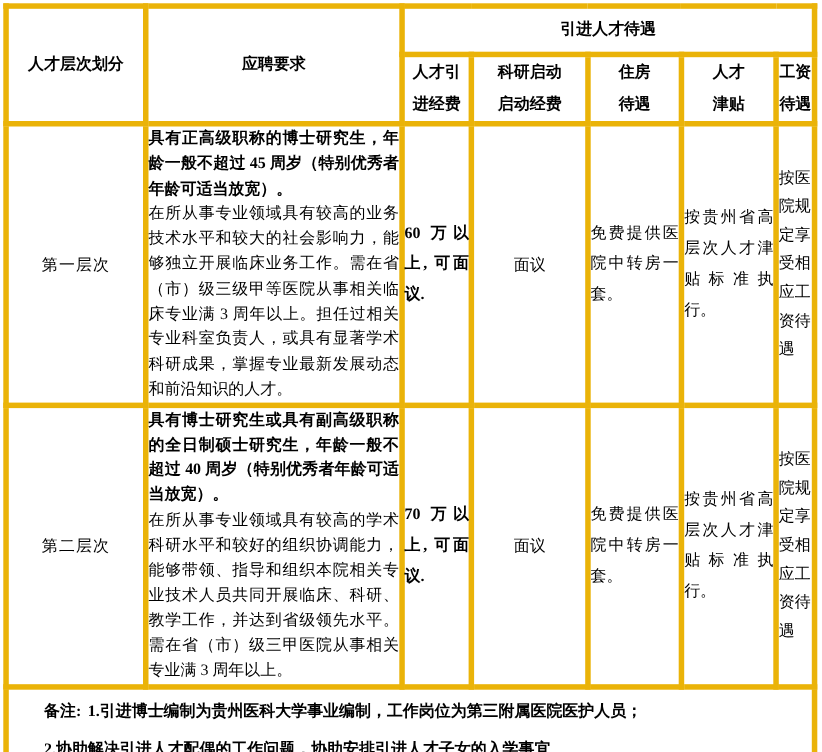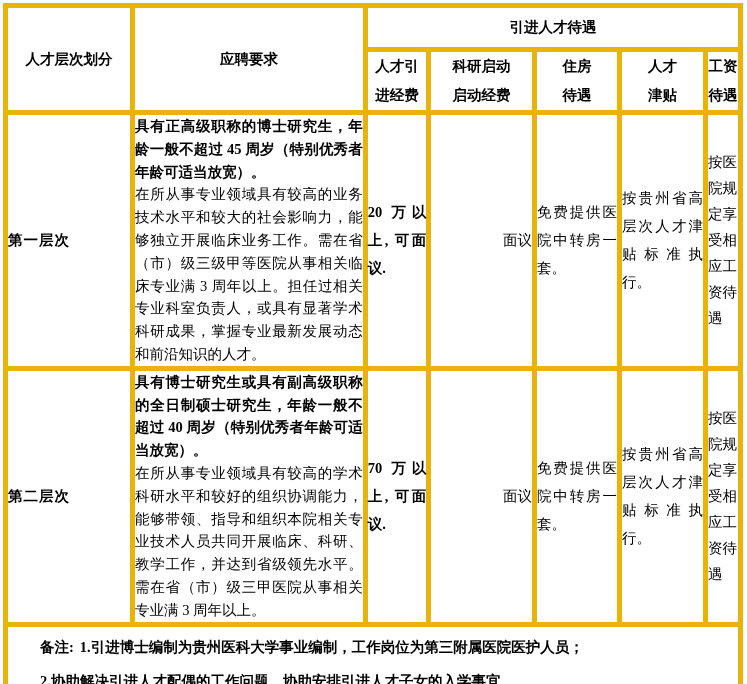--- a/index.html
+++ b/index.html
@@ -46,43 +46,43 @@
     line-height: 29px;
     white-space: pre-line;
   }
   tr.hdr-top  { height: 44px; }
   tr.hdr-sub  { height: 61px; padding-left: 46px; }
   tr.data-row-1 { height: 254px; }
   tr.data-row-2 { height: 240px; }
   tr.notes-row  { height: 79px; }
 
   td.level {
-    font-weight: bold;
-    text-align: left;
+    font-weight: normal;
+    text-align: center;
     letter-spacing: 1px;
     margin-top: 21px;
   }
   td.req {
     vertical-align: middle;
     padding: 2px 7px;
     line-height: 22.8px;
     text-align: justify;
   }
   td.req .req-bold { font-weight: bold; }
   td.req .req-rest { font-weight: normal; margin-top: 38px; }
 
   td.fund {
     font-weight: bold;
     padding: 0 5px;
     line-height: 28px;
     text-align: justify;
     vertical-align: middle;
   }
   td.mianyi {
-    text-align: right;
+    text-align: center;
   }
   td.housing {
     padding: 0 10px;
     line-height: 28px;
     text-align: justify;
     margin-left: 20px;
   }
   td.allowance {
     padding: 0 10px;
     line-height: 28px;
@@ -136,21 +136,21 @@
 待遇</th>
       </tr>
     </thead>
     <tbody>
       <tr class="data-row-1">
         <td class="level">第一层次</td>
         <td class="req">
           <span class="req-bold">具有正高级职称的博士研究生，年龄一般不超过 45 周岁（特别优秀者年龄可适当放宽）。</span><br>
           <span class="req-rest">在所从事专业领域具有较高的业务技术水平和较大的社会影响力，能够独立开展临床业务工作。需在省（市）级三级甲等医院从事相关临床专业满 3 周年以上。担任过相关专业科室负责人，或具有显著学术科研成果，掌握专业最新发展动态和前沿知识的人才。</span>
         </td>
-        <td class="fund">20 万以上, 可面议.</td>
+        <td class="fund">60 万以上, 可面议.</td>
         <td class="mianyi">面议</td>
         <td class="housing">免费提供医院中转房一套。</td>
         <td class="allowance">按贵州省高层次人才津贴标准执行。</td>
         <td class="salary">按医院规定享受相应工资待遇</td>
       </tr>
       <tr class="data-row-2">
         <td class="level">第二层次</td>
         <td class="req">
           <span class="req-bold">具有博士研究生或具有副高级职称的全日制硕士研究生，年龄一般不超过 40 周岁（特别优秀者年龄可适当放宽）。</span><br>
           <span class="req-rest">在所从事专业领域具有较高的学术科研水平和较好的组织协调能力，能够带领、指导和组织本院相关专业技术人员共同开展临床、科研、教学工作，并达到省级领先水平。需在省（市）级三甲医院从事相关专业满 3 周年以上。</span>

